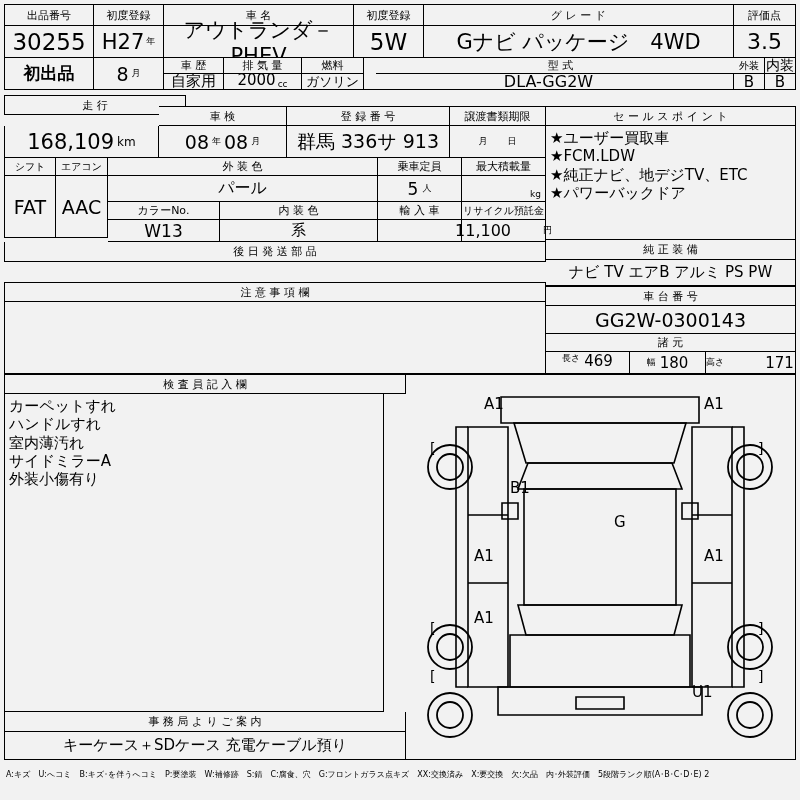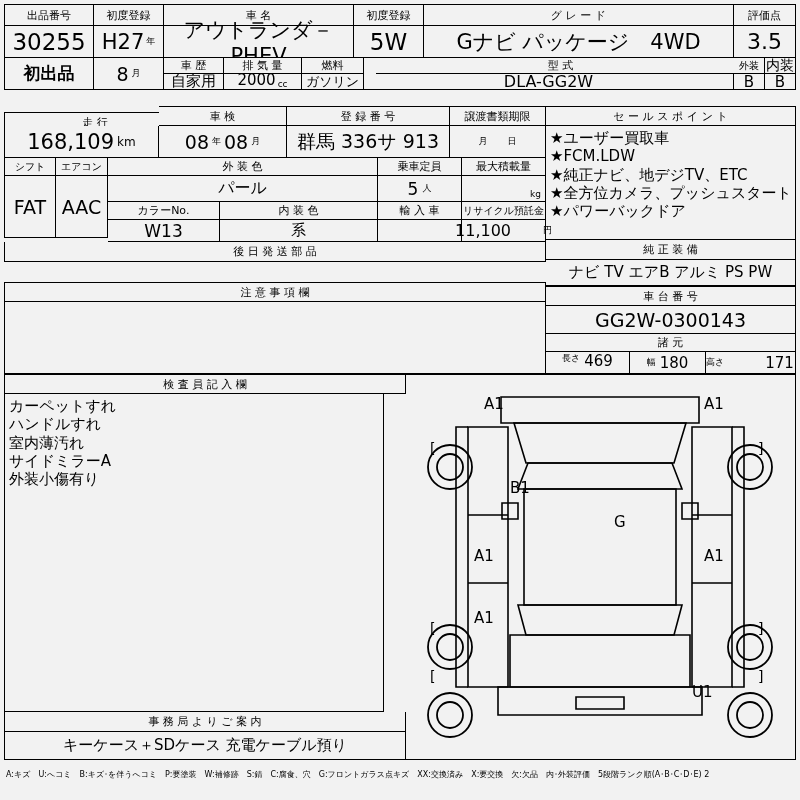--- a/index.html
+++ b/index.html
@@ -71,21 +71,21 @@
   <div class="bx val" style="left:302px;top:74px;width:62px;height:16px;border-left:none;border-top:none;font-size:13px;">ガソリン</div>
 
   <div class="bx lbl" style="left:376px;top:58px;width:370px;height:16px;border-left:none;border-top:none;">型 式</div>
   <div class="bx val val-s" style="left:364px;top:74px;width:370px;height:16px;border-left:none;border-top:none;font-size:16px;">DLA-GG2W</div>
 
   <div class="bx lbl" style="left:734px;top:58px;width:31px;height:16px;border-left:none;border-top:none;font-size:10px;">外装</div>
   <div class="bx val val-s" style="left:734px;top:74px;width:31px;height:16px;border-left:none;border-top:none;">B</div>
   <div class="bx lbl" style="left:765px;top:58px;width:31px;height:16px;border-left:none;border-top:none;font-size:14px;">内装</div>
   <div class="bx val val-s" style="left:765px;top:74px;width:31px;height:16px;border-left:none;border-top:none;">B</div>
 
-  <div class="bx lbl" style="left:4px;top:112px;width:182px;height:20px;">走 行</div>
+  <div class="bx lbl" style="left:4px;top:95px;width:182px;height:20px;">走 行</div>
   <div class="bx" style="left:4px;top:126px;width:155px;height:32px;border-top:none;display:flex;align-items:center;justify-content:center;">
     <span style="font-size:21px;">168,109</span>
     <span class="sub" style="margin-left:3px;font-size:12px;">km</span>
   </div>
 
   <div class="bx lbl" style="left:159px;top:106px;width:128px;height:20px;border-left:none;">車 検</div>
   <div class="bx" style="left:159px;top:126px;width:128px;height:32px;border-top:none;border-left:none;display:flex;align-items:center;justify-content:center;">
     <span style="font-size:19px;">08</span>
     <span class="sub" style="margin:0 3px;">年</span>
     <span style="font-size:19px;">08</span>
@@ -99,21 +99,20 @@
   <div class="bx" style="left:450px;top:126px;width:96px;height:32px;border-top:none;border-left:none;display:flex;align-items:center;justify-content:center;">
     <span class="sub" style="margin-right:20px;">月</span>
     <span class="sub">日</span>
   </div>
 
   <div class="bx lbl" style="left:546px;top:106px;width:250px;height:20px;border-left:none;">セ ー ル ス ポ イ ン ト</div>
   <div class="bx ul" style="left:546px;top:126px;width:250px;height:114px;border-top:none;border-left:none;">
     <div>★ユーザー買取車</div>
     <div>★FCM.LDW</div>
     <div>★純正ナビ、地デジTV、ETC</div>
-    <div>★全方位カメラ、プッシュスタート</div>
     <div>★パワーバックドア</div>
   </div>
 
   <div class="bx lbl" style="left:4px;top:158px;width:52px;height:18px;border-top:none;font-size:10px;">シフト</div>
   <div class="bx lbl" style="left:56px;top:158px;width:52px;height:18px;border-top:none;border-left:none;font-size:10px;">エアコン</div>
   <div class="bx val" style="left:4px;top:176px;width:52px;height:62px;border-top:none;font-size:19px;">FAT</div>
   <div class="bx val" style="left:56px;top:176px;width:52px;height:62px;border-top:none;border-left:none;font-size:19px;">AAC</div>
 
   <div class="bx lbl" style="left:108px;top:158px;width:270px;height:18px;border-top:none;border-left:none;">外 装 色</div>
   <div class="bx val" style="left:108px;top:176px;width:270px;height:26px;border-top:none;border-left:none;font-size:16px;">パール</div>

